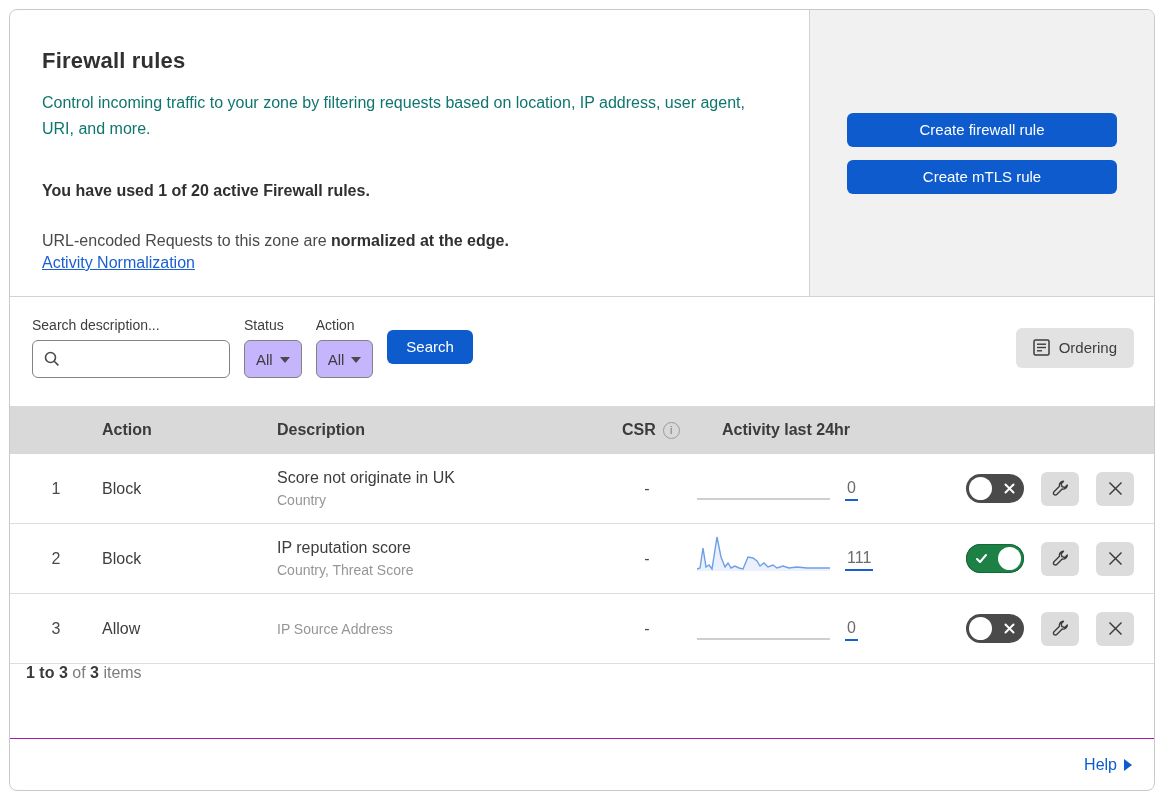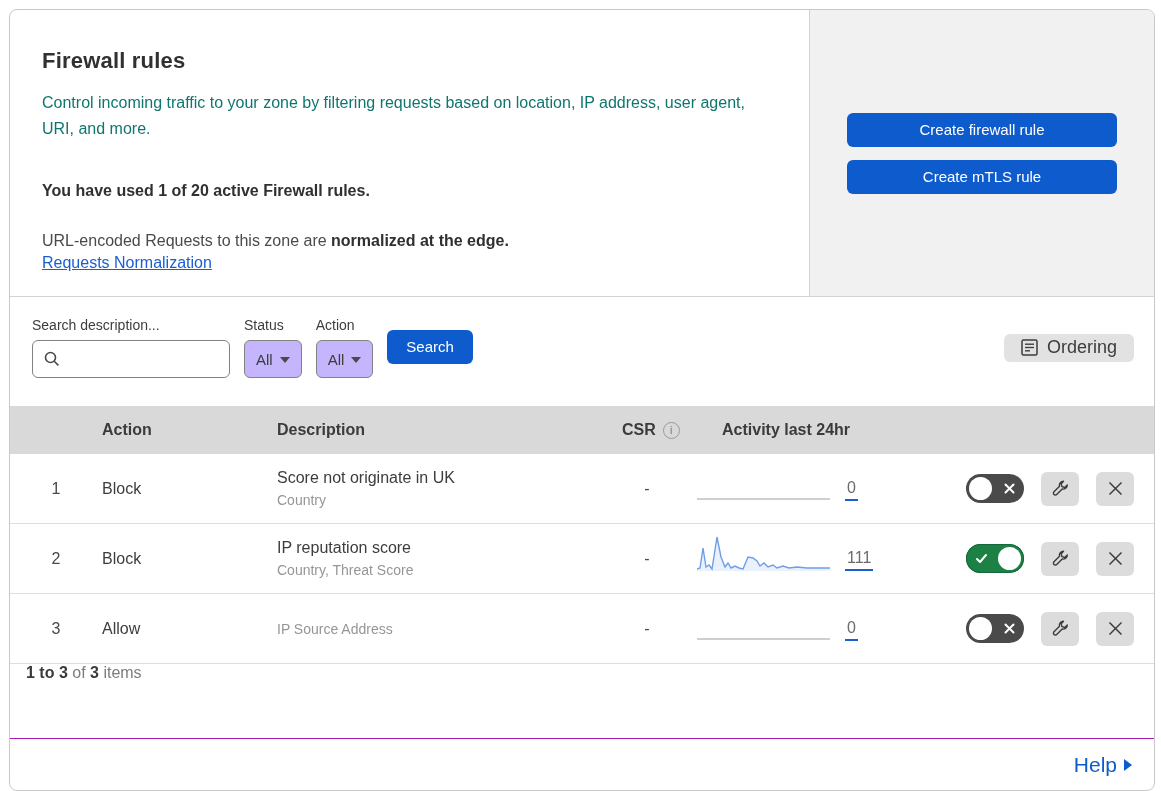--- a/index.html
+++ b/index.html
@@ -35,22 +35,22 @@
     width: 198px; height: 38px; border: 1px solid #828282; border-radius: 6px; background: #fff;
     display: flex; align-items: center; padding: 0 10px; cursor: text;
   }
   .select-box {
     height: 38px; border: 1px solid #828282; border-radius: 6px; background: #c4b5fd;
     display: flex; align-items: center; gap: 7px; padding: 0 11px; font-size: 15px; color: #3d3d3d; cursor: pointer;
   }
   .caret { width: 0; height: 0; border-left: 5px solid transparent; border-right: 5px solid transparent; border-top: 6px solid #4a4a4a; margin-top: 2px; }
   .btn-search { height: 34px; padding: 0 19px; margin-bottom: 2px; background: #0d5bcd; color: #fff; border: none; border-radius: 6px; font-size: 15px; font-family: inherit; cursor: pointer; }
   .btn-ordering {
-    margin-left: auto; height: 28px; padding: 12px 17px; background: #e2e2e2; color: #3d3d3d;
-    border: none; border-radius: 6px; font-size: 18px; font-family: inherit; cursor: pointer;
+    margin-left: auto; height: 40px; padding: 12px 17px; background: #e2e2e2; color: #3d3d3d;
+    border: none; border-radius: 6px; font-size: 15px; font-family: inherit; cursor: pointer;
     display: flex; align-items: center; gap: 9px;
   }
   
   .grid-cols { display: grid; grid-template-columns: 92px 175px 320px 100px 245px 1fr; align-items: center; }
   .thead { background: #d9d9d9; height: 48px; font-weight: 700; font-size: 16px; color: #3b3b3b; flex: 0 0 auto; }
   .th-csr { display: flex; align-items: center; gap: 7px; }
   .info-icon { width: 17px; height: 17px; border: 1px solid #9a9a9a; border-radius: 50%; color: #9a9a9a;
     font-size: 11px; display: inline-flex; align-items: center; justify-content: center; font-style: normal; }
   .trow { height: 70px; border-bottom: 1px solid #dedede; font-size: 16px; color: #3d3d3d; }
   .cell-num { text-align: center; color: #4a4a4a; }
@@ -72,35 +72,35 @@
   .toggle.off .toggle-glyph { right: 9px; }
   .toggle.on  .toggle-glyph { left: 9px; }
   .icon-btn {
     width: 38px; height: 34px; background: #dcdcdc; border: none; border-radius: 6px;
     display: flex; align-items: center; justify-content: center; cursor: pointer;
   }
   
   .items-footer { flex: 1 0 auto; display: flex; align-items: flex-start; padding: 0 16px 16px; border-bottom: 1px solid #a21caf; font-size: 16px; color: #7c7c7c; }
   .items-footer b { color: #3a3a3a; }
   .help-footer { flex: 0 0 51px; display: flex; align-items: center; justify-content: flex-end; padding-right: 22px; }
-  .help-link { color: #0d5bcd; font-size: 21px; display: flex; align-items: center; gap: 7px; cursor: pointer; text-decoration: none; }
+  .help-link { color: #0d5bcd; font-size: 16px; display: flex; align-items: center; gap: 7px; cursor: pointer; text-decoration: none; }
   .help-arrow { width: 0; height: 0; border-top: 6px solid transparent; border-bottom: 6px solid transparent; border-left: 8px solid #0d5bcd; }
 </style>
 </head>
 <body>
 
 <div class="card">
 
   <div class="header">
     <div class="header-left">
       <div class="page-title">Firewall rules</div>
       <div class="desc">Control incoming traffic to your zone by filtering requests based on location, IP address, user agent, URI, and more.</div>
       <div class="usage">You have used 1 of 20 active Firewall rules.</div>
       <div class="norm"><span>URL-encoded Requests to this zone are </span><b>normalized at the edge.</b></div>
-      <a class="link">Requests Normalization</a>
+      <a class="link">Activity Normalization</a>
     </div>
     <div class="header-right">
       <button class="btn-primary">Create firewall rule</button>
       <button class="btn-primary">Create mTLS rule</button>
     </div>
   </div>
 
   <div class="filterbar">
     <div class="fgroup">
       <div class="flabel">Search description...</div>

